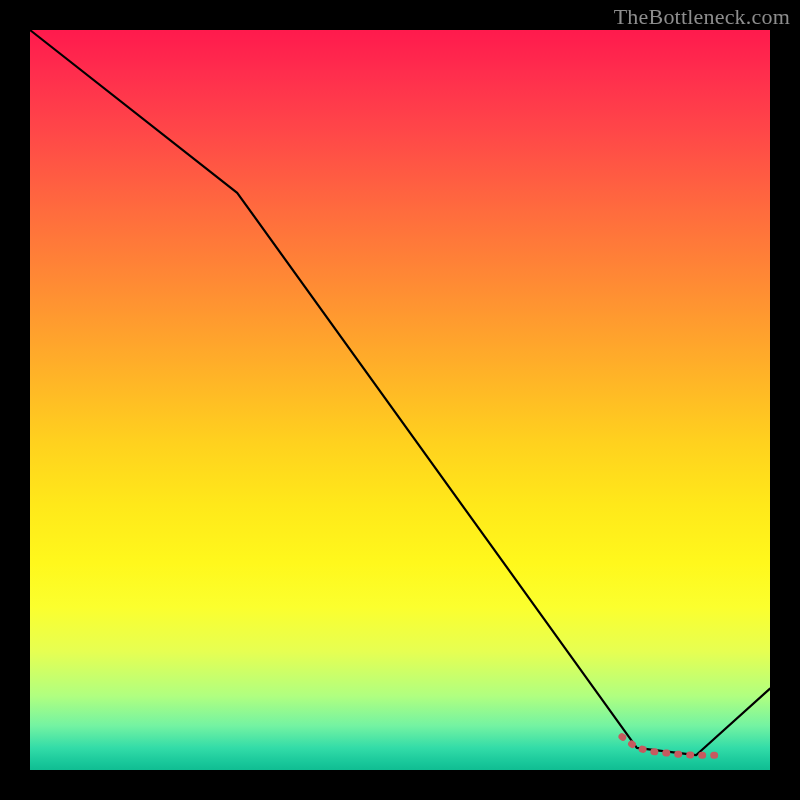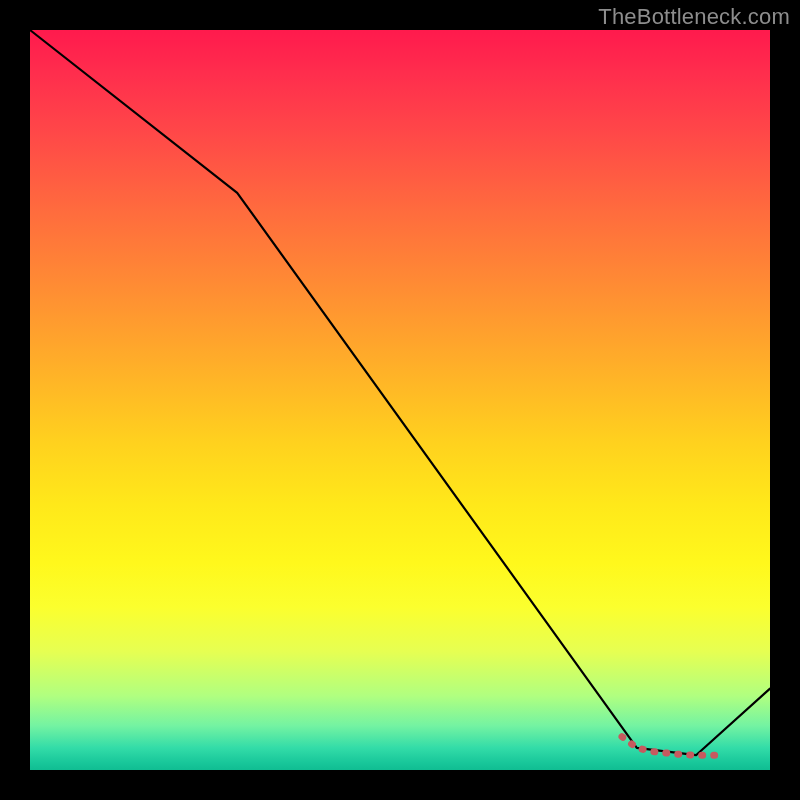--- a/index.html
+++ b/index.html
@@ -9,20 +9,21 @@
     height: 800px;
     background: #000;
     font-family: Arial, Helvetica, sans-serif;
     overflow: hidden;
   }
   .stage {
     position: relative;
     width: 800px;
     height: 800px;
     background: #000;
+    font-family: Liberation Serif, serif;
   }
   .plot {
     position: absolute;
     left: 30px;
     top: 30px;
     width: 740px;
     height: 740px;
     
     background: linear-gradient(to bottom,
       #ff1a4d 0%,

